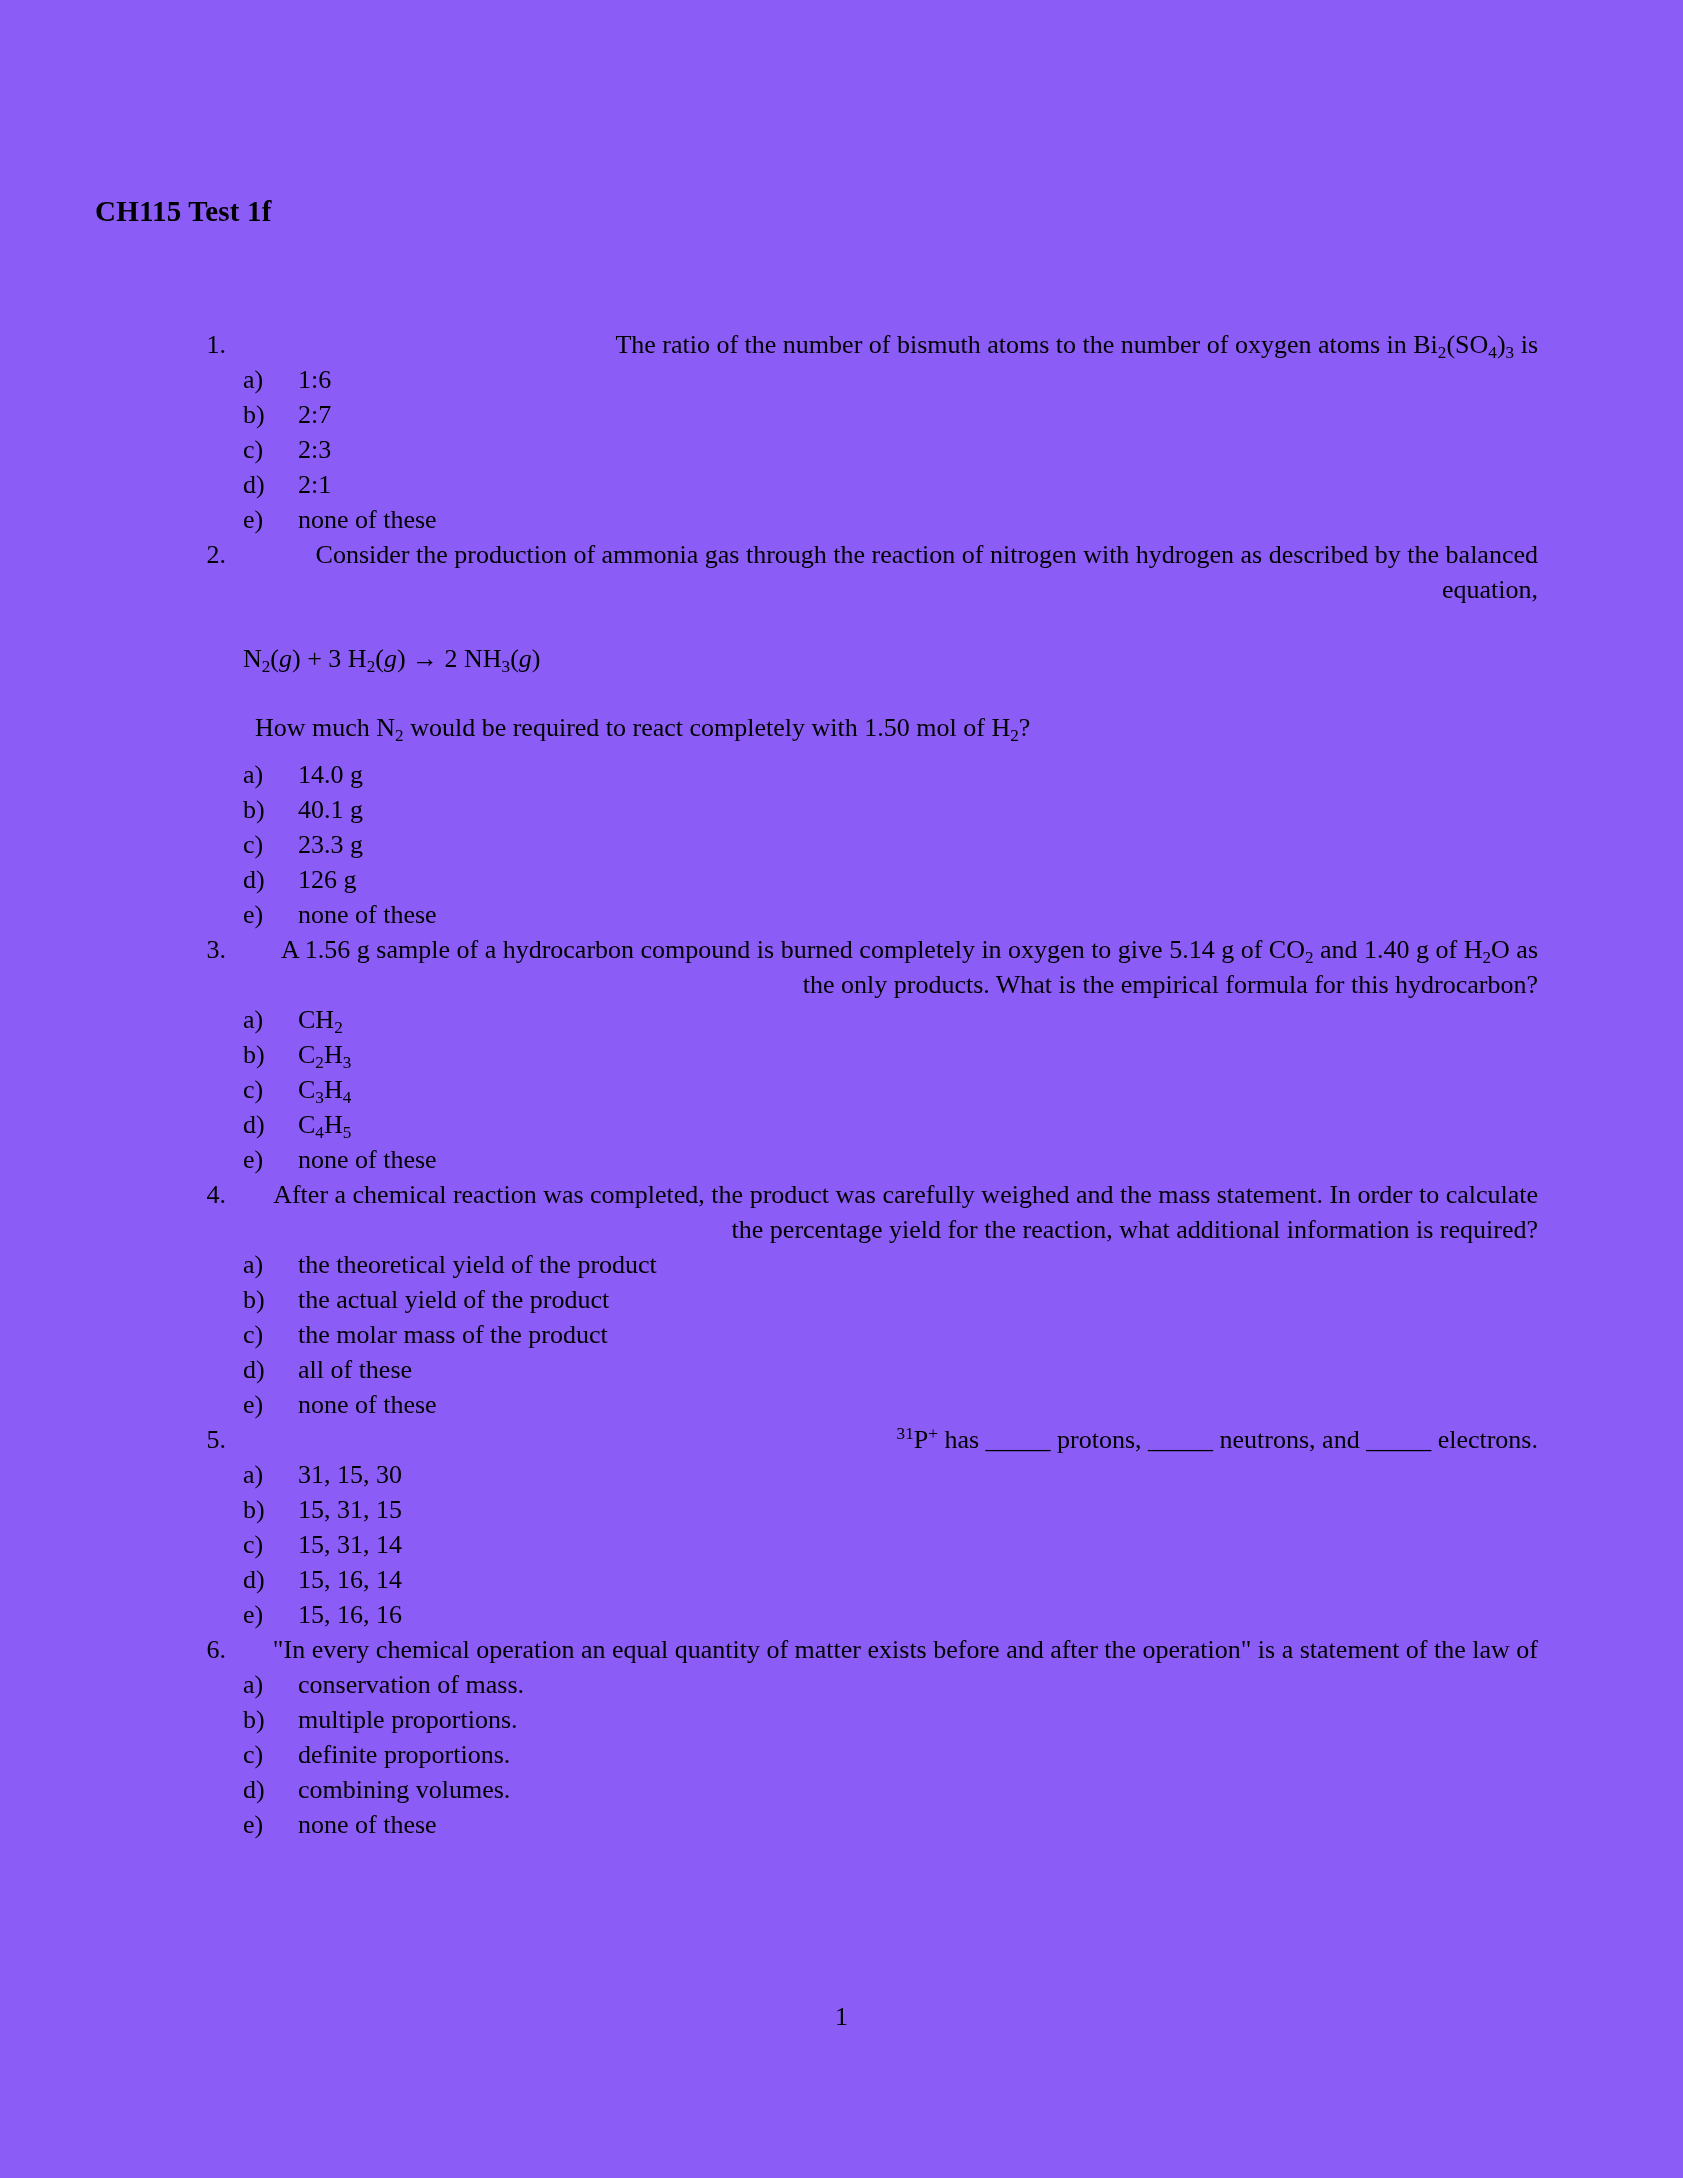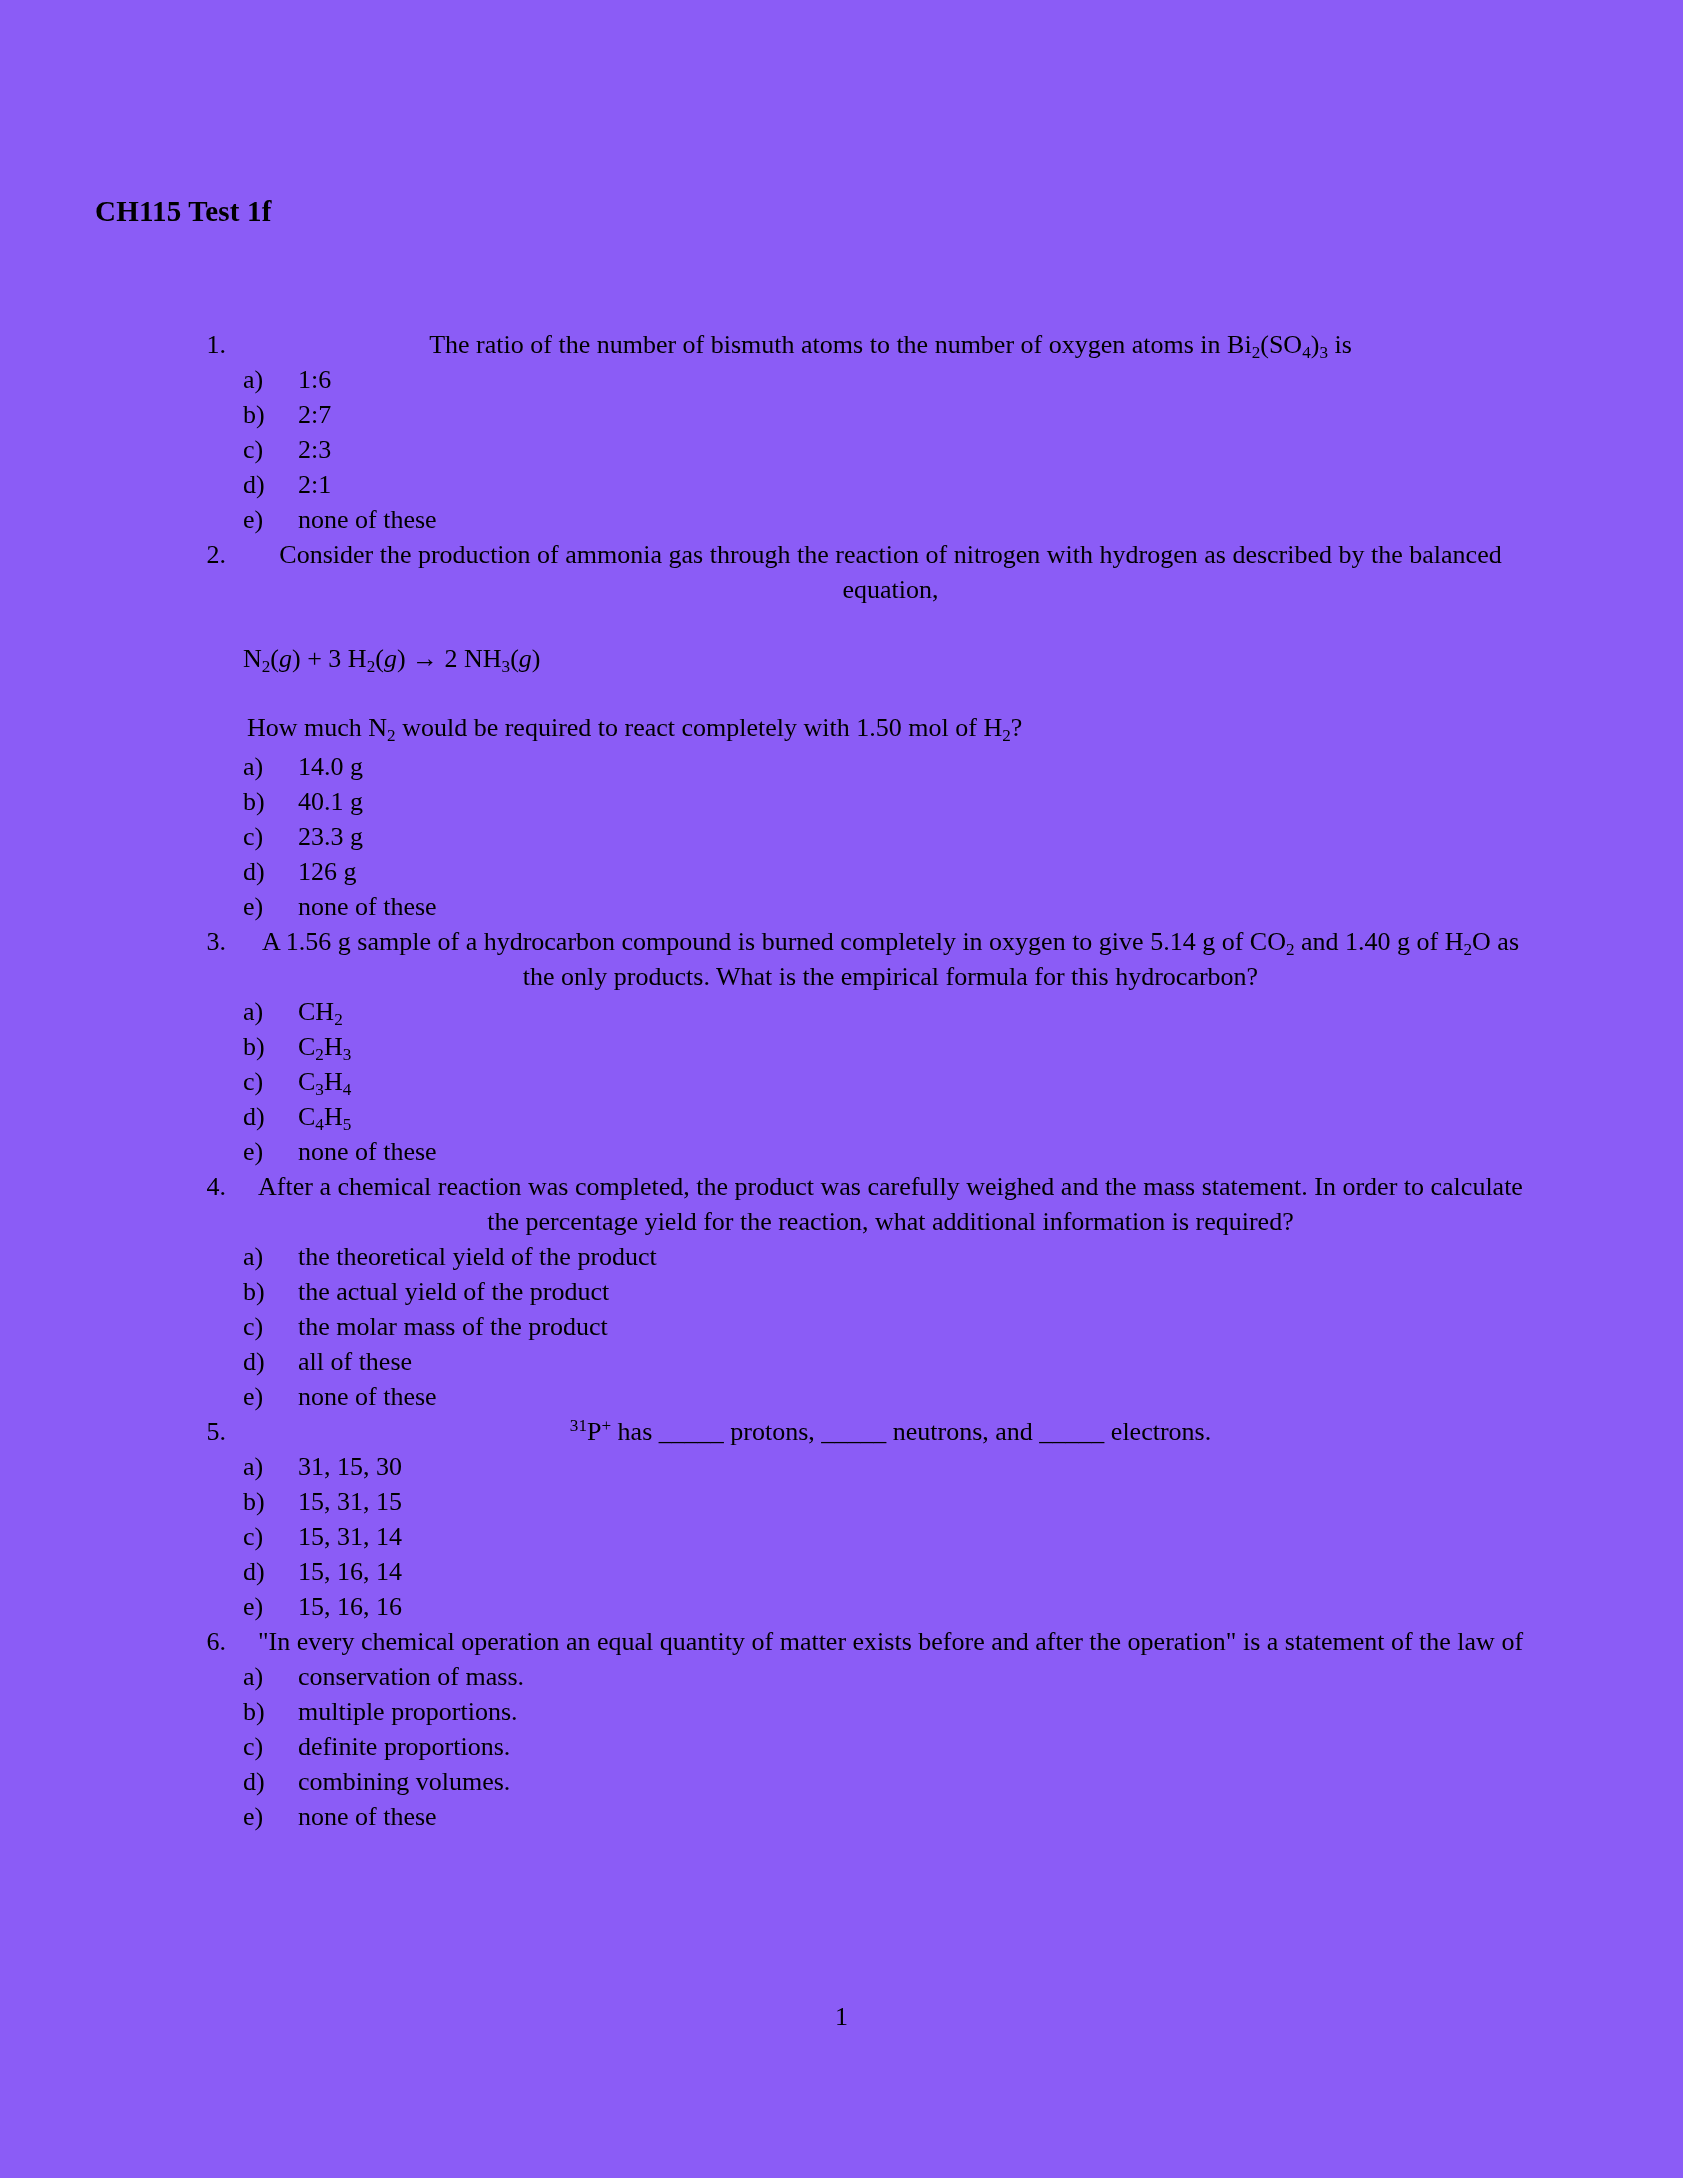--- a/index.html
+++ b/index.html
@@ -49,31 +49,31 @@
     position: absolute;
     left: 0;
     top: 0;
     width: 40px;
     text-align: right;
     font-size: 26px;
     line-height: 35px;
   }
   .q-stem {
     display: block;
-    text-align: center;
+    text-align: right;
   }
   .eq-block {
     display: block;
     margin: 34px 0 34px 0;
     font-size: 26px;
     line-height: 35px;
   }
   .sub-stem {
     display: block;
-    margin: 4px;
+    margin: 12px;
   }
   ol.choices {
     list-style: none;
     margin: 0;
     padding: 0;
   }
   ol.choices li {
     position: relative;
     padding-left: 55px;
     font-size: 26px;

